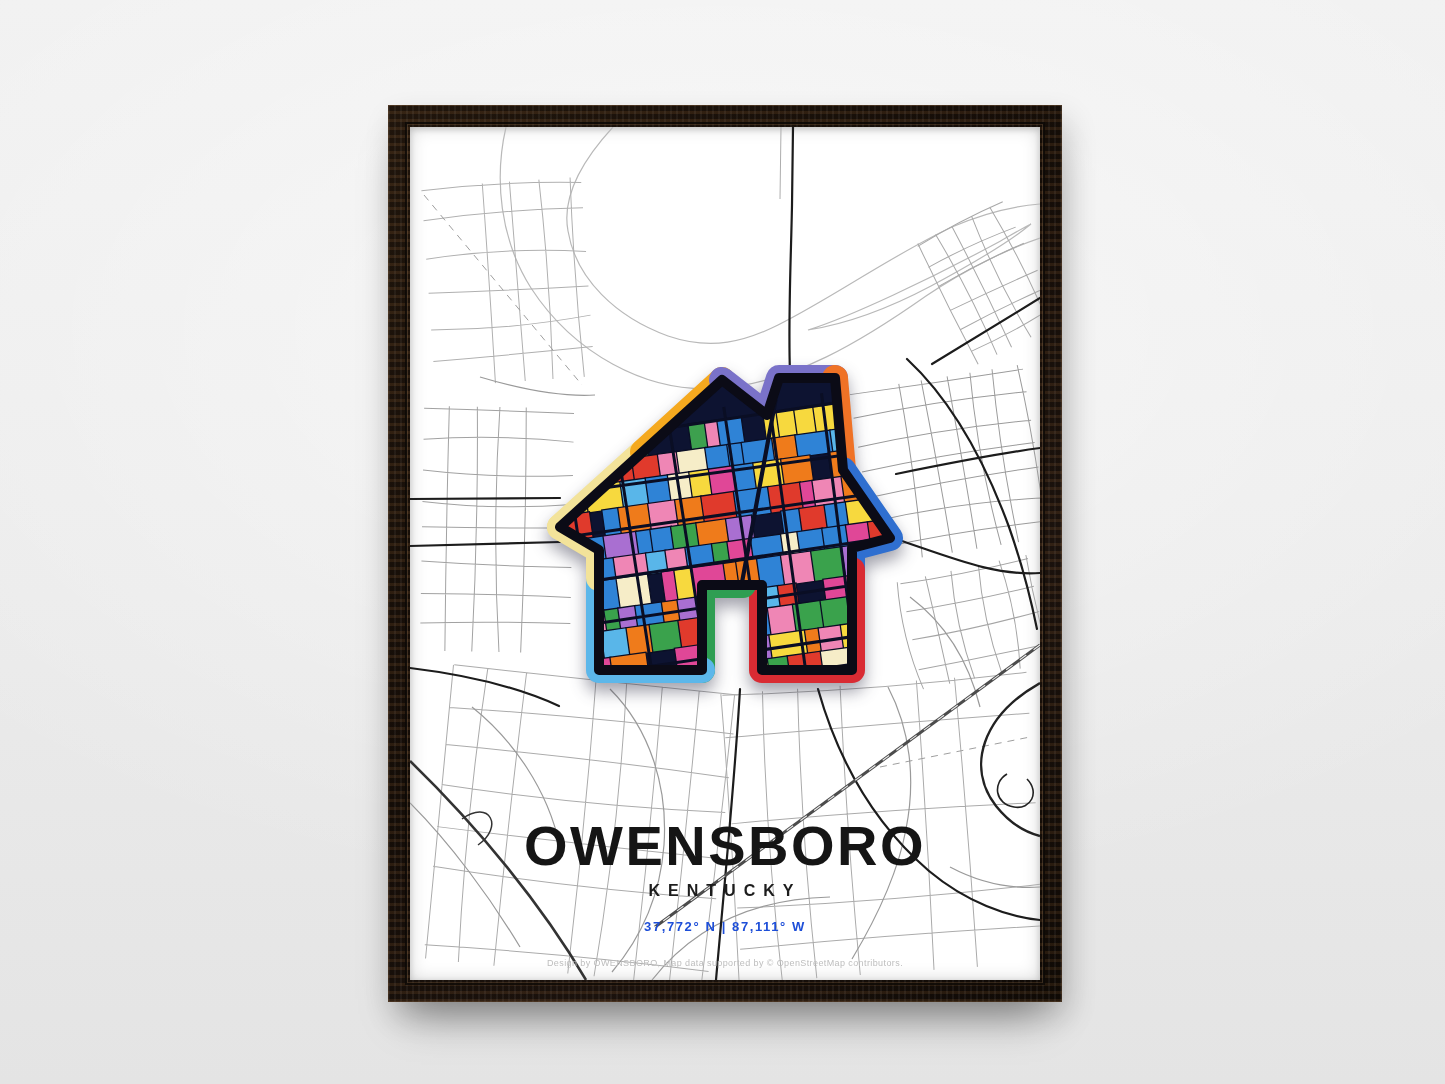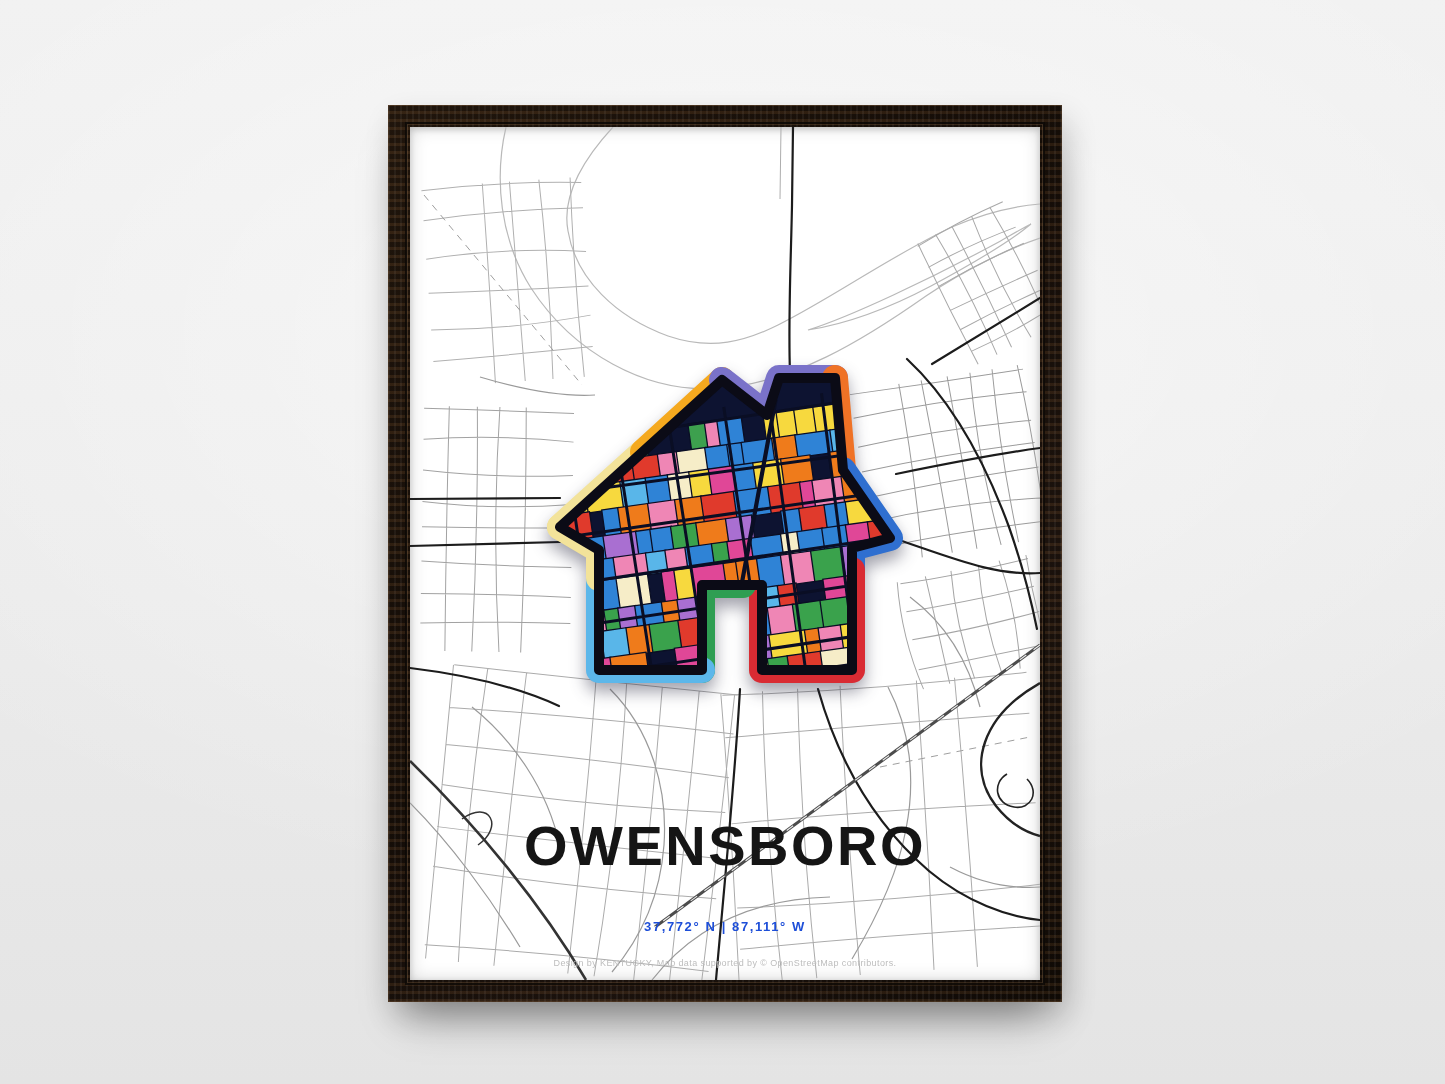--- a/index.html
+++ b/index.html
@@ -383,18 +383,19 @@
               <rect x="359.9" y="366.9" width="33.3" height="30.5" fill="#a96fd1" stroke="#0a0e24" stroke-width="1.3"></rect>
               <rect x="413.1" y="366.9" width="19.6" height="30.5" fill="#3aa24c" stroke="#0a0e24" stroke-width="1.3"></rect>
               <path d="M-13.5,52 L-16.5,382 M34.3,52 L37.4,382 M86.3,52 L90.6,382 M140.7,52 L145.2,382 M197.6,52 L200.3,382 M243.2,52 L241.8,382 M296.3,52 L291.9,382 M351.1,52 L351.5,382 M402.8,52 L404.4,382 M-44,66.7 L424,62.4 M-44,115.1 L424,116.9 M-44,159.0 L424,158.2 M-44,206.5 L424,203.7 M-44,249.4 L424,245.4 M-44,299.5 L424,296.5 M-44,339.8 L424,340.9 " fill="none" stroke="#0a0e24" stroke-width="3"></path>
               <path d="M140,382 L250,52 M-20,160 L120,60" fill="none" stroke="#0a0e24" stroke-width="4.2"></path>
             </g>
         </g>
         <path id="houseOutline" d="M17,171 L179,24 L224,59 L236,22 L292,22 L300,114 L347,182 L309,192 L309,314 L219,314 L219,229 L159,229 L159,314 L56,314 L56,194 Z" fill="none" stroke="#0b0b16" stroke-width="10" stroke-linejoin="round"></path>
       </svg>
 
       <div class="caption title">OWENSBORO</div>
+      <div class="caption subtitle">KENTUCKY</div>
       <div class="caption coords">37,772° N | 87,111° W</div>
-      <div class="caption credits">Design by KENTUCKY, Map data supported by © OpenStreetMap contributors.</div>
+      <div class="caption credits">Design by OWENSBORO, Map data supported by © OpenStreetMap contributors.</div>
 
     </div>
   </div>
 </div>
 
 </body></html>

